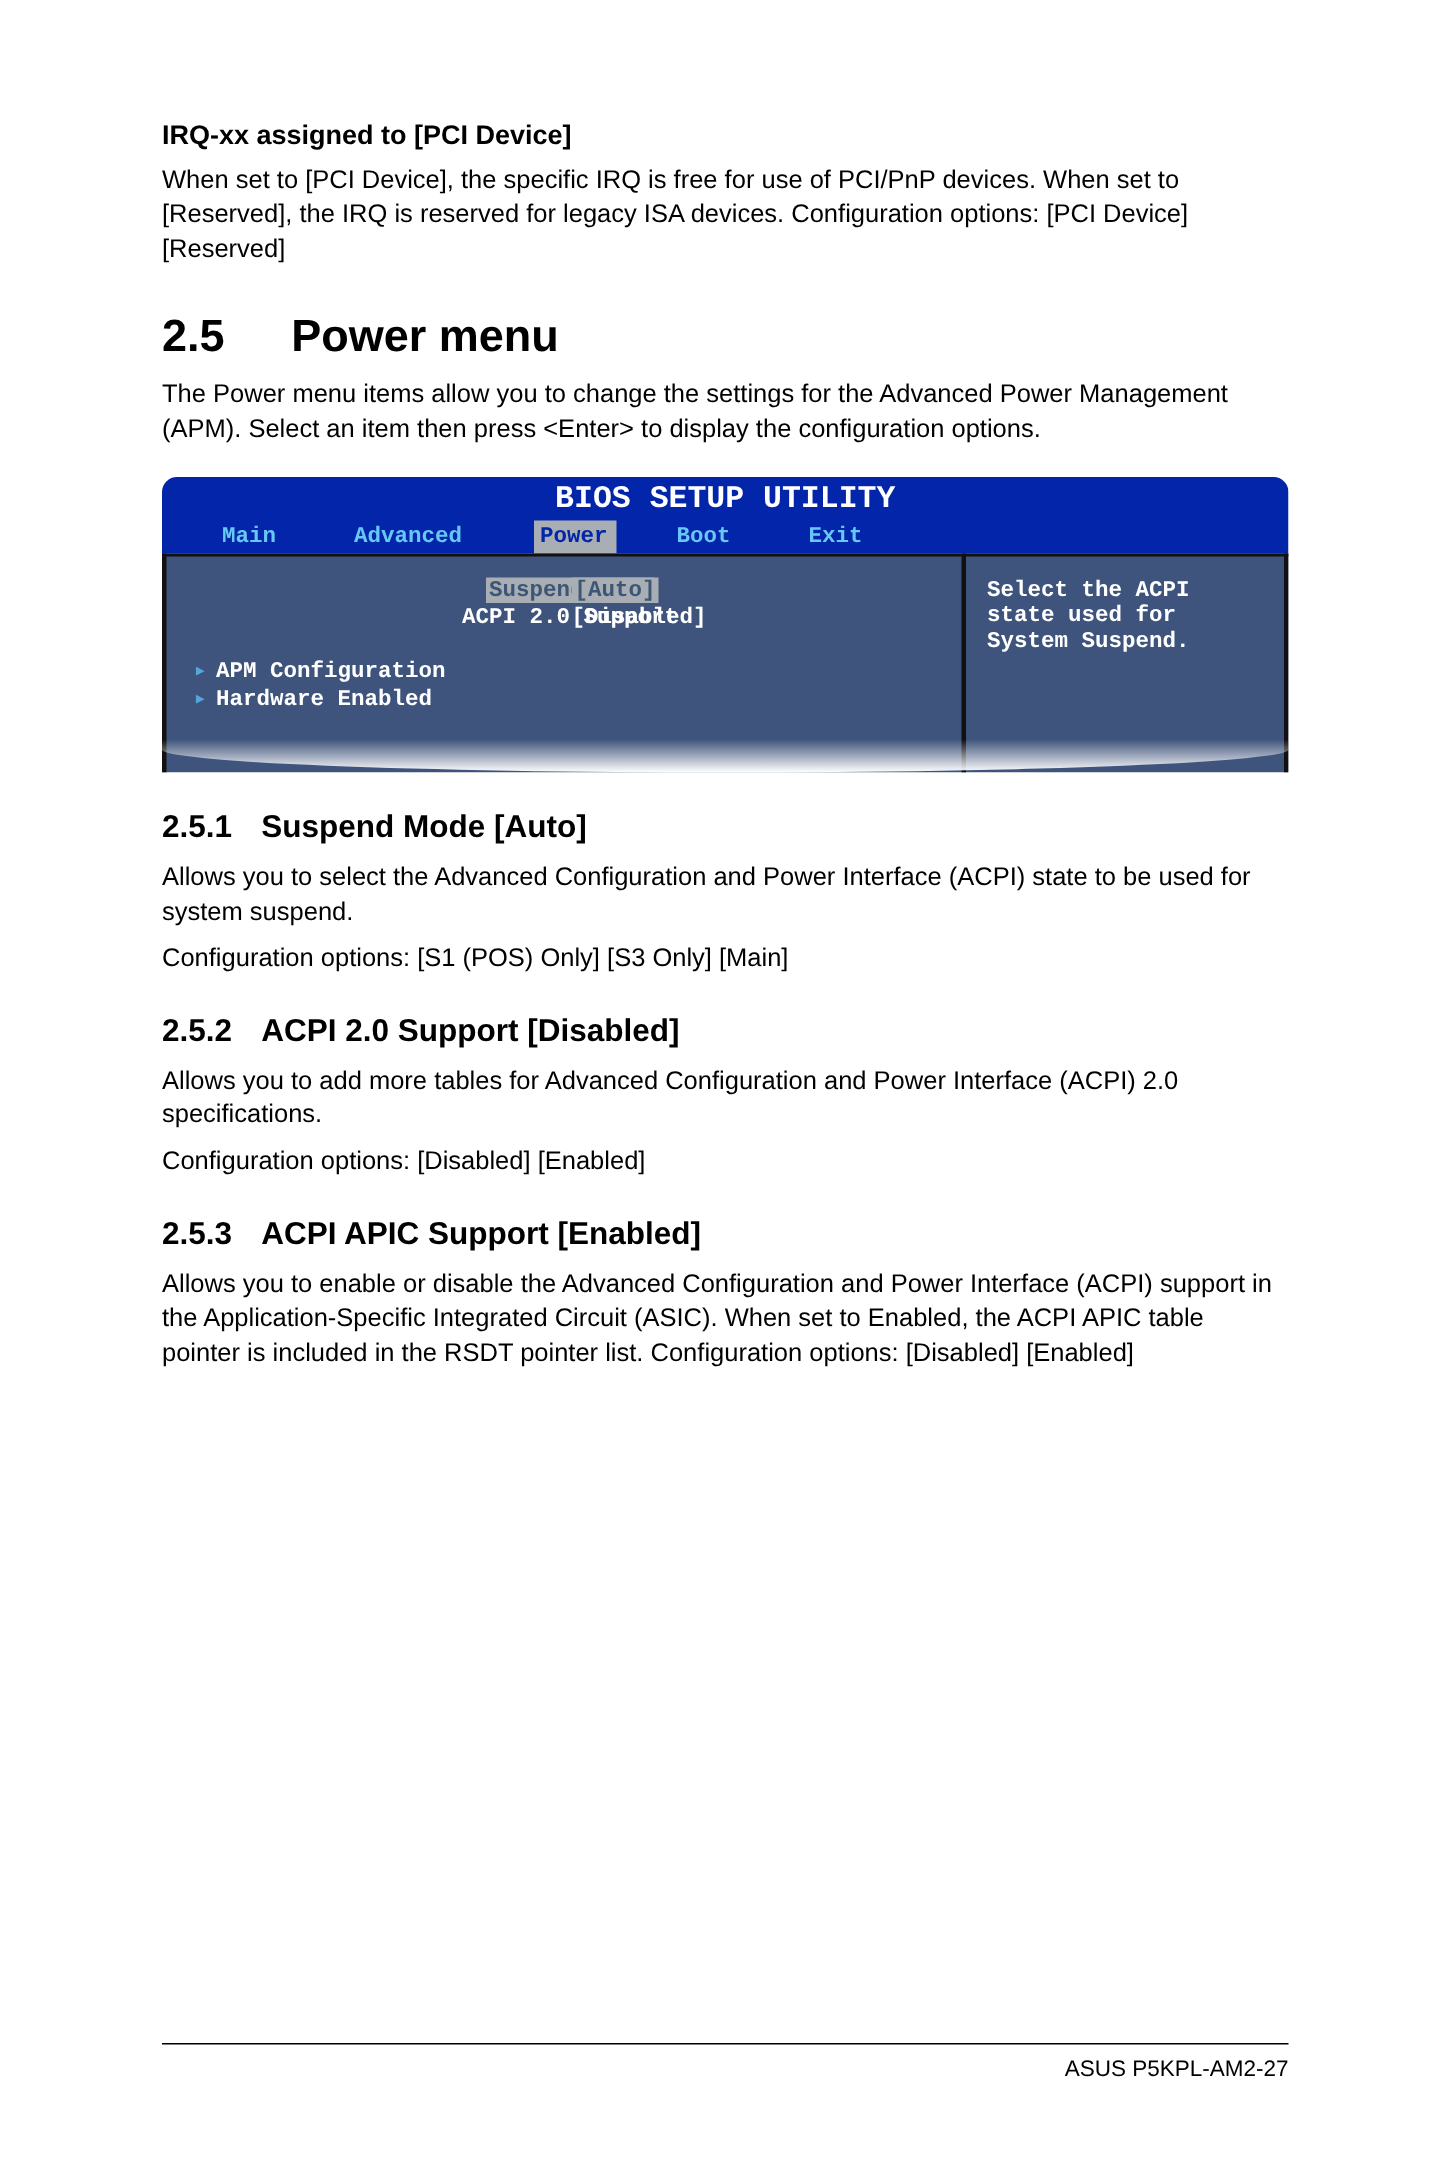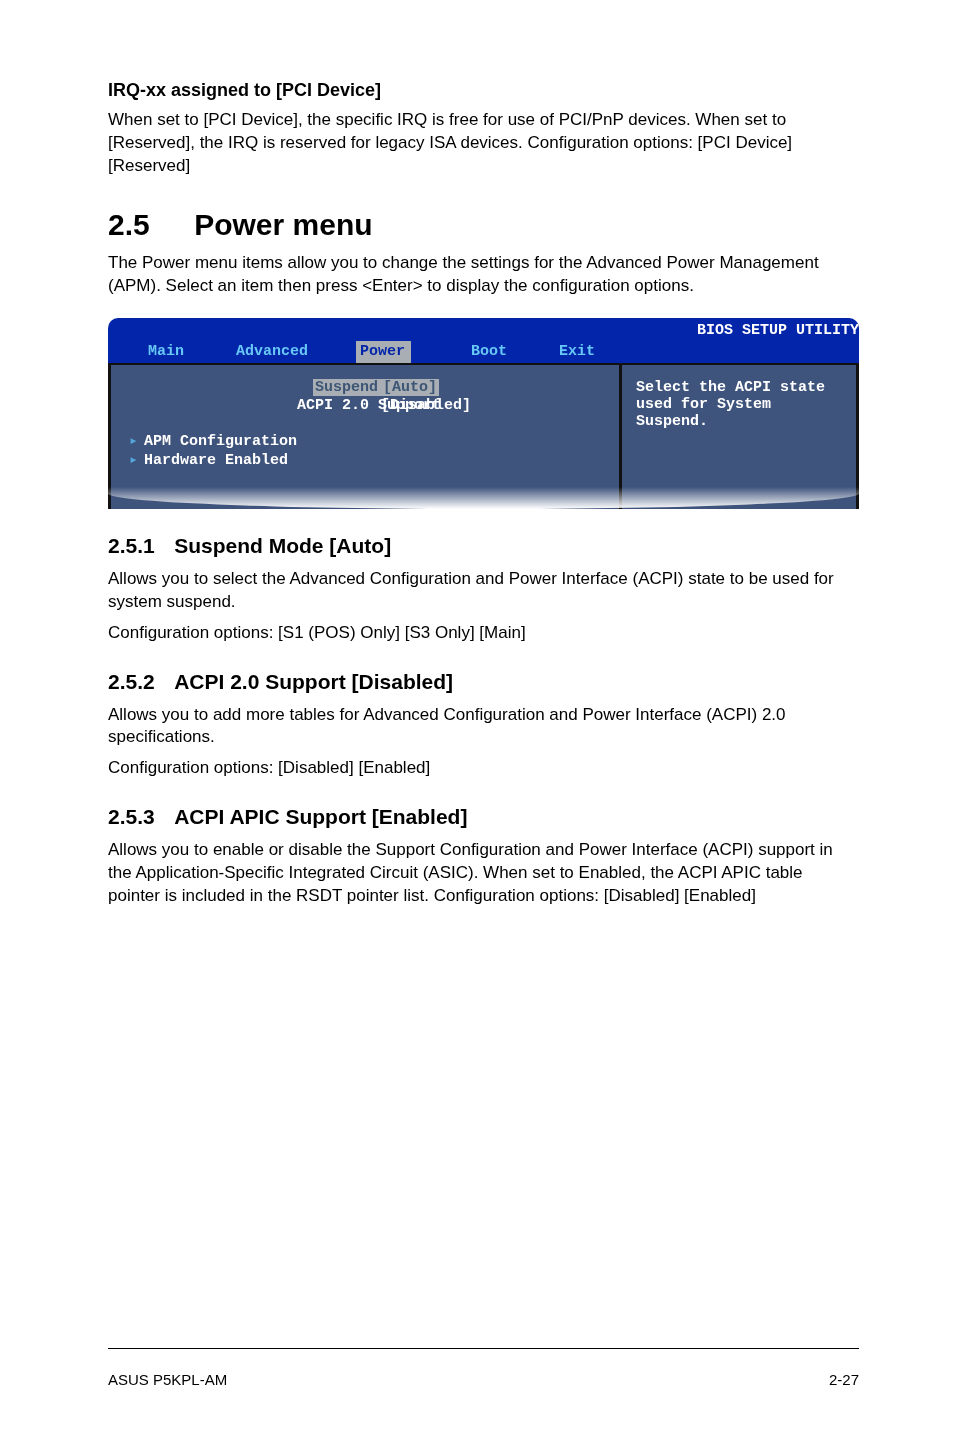--- a/index.html
+++ b/index.html
@@ -67,56 +67,56 @@
     overflow: hidden;
     font-family: "Courier New", monospace;
     font-weight: bold;
     font-size: 15px;
   }
   .bios-topbar {
     background: #0225a9;
     padding-top: 4px;
   }
   .bios-title {
-    text-align: right;
+    text-align: center;
     color: #fff;
-    font-size: 15px;
+    font-size: 21px;
     padding-bottom: 2px;
   }
   .bios-menubar {
     display: flex;
     color: #67c7f6;
     padding-left: 36px;
     gap: 16px;
   }
   .bios-menu-item {
     padding: 2px 4px 3px 4px;
     margin-right: 28px;
   }
   .bios-menu-item.selected {
     background: #a8aeb3;
     color: #0225a9;
-    margin-right: 40px;
+    margin-right: 20px;
     padding-left: 4px;
     padding-right: 6px;
   }
   .bios-body {
     display: flex;
     background: #3f547c;
   }
   .bios-left {
     flex: 1;
     padding: 14px 10px 40px 18px;
     color: #fff;
     border-left: 3px solid #111;
     border-top: 2px solid #111;
     position: relative;
   }
   .bios-right {
-    width: 240px;
+    width: 218px;
     padding: 14px 10px 30px 14px;
     color: #fff;
     border-left: 3px solid #111;
     border-right: 3px solid #111;
     border-top: 2px solid #111;
   }
   .bios-label {
     width: 220px;
   }
   .bios-value-col {
@@ -150,23 +150,23 @@
     pointer-events: none;
   }
 
   .footer {
     position: absolute;
     bottom: 50px;
     left: 108px;
     right: 95px;
     border-top: 1px solid #000;
     font-size: 15px;
-    padding-top: 22px;
+    padding-top: 8px;
     display: flex;
-    justify-content: space-between;
+    justify-content: flex-end;
   }
 </style>
 </head>
 <body>
 
 <div class="subsection-title">IRQ-xx assigned to [PCI Device]</div>
 <div class="body-text">When set to [PCI Device], the specific IRQ is free for use of PCI/PnP devices. When set to [Reserved], the IRQ is reserved for legacy ISA devices. Configuration options: [PCI Device] [Reserved]</div>
 
 <div class="section-header">
   <span class="section-number">2.5</span>
@@ -224,18 +224,18 @@
   <span class="num-subsection-number">2.5.2</span>
   <span class="num-subsection-title">ACPI 2.0 Support [Disabled]</span>
 </div>
 <div class="body-text">Allows you to add more tables for Advanced Configuration and Power Interface (ACPI) 2.0 specifications.</div>
 <div class="body-text">Configuration options: [Disabled] [Enabled]</div>
 
 <div class="num-subsection-header">
   <span class="num-subsection-number">2.5.3</span>
   <span class="num-subsection-title">ACPI APIC Support [Enabled]</span>
 </div>
-<div class="body-text">Allows you to enable or disable the Support Configuration and Power Interface (ACPI) support in the Application-Specific Integrated Circuit (ASIC). When set to Enabled, the ACPI APIC table pointer is included in the RSDT pointer list. Configuration options: [Disabled] [Enabled]</div>
+<div class="body-text">Allows you to enable or disable the Advanced Configuration and Power Interface (ACPI) support in the Application-Specific Integrated Circuit (ASIC). When set to Enabled, the ACPI APIC table pointer is included in the RSDT pointer list. Configuration options: [Disabled] [Enabled]</div>
 
 <div class="footer">
   <span>ASUS P5KPL-AM</span>
   <span>2-27</span>
 </div>
 
 </body></html>

